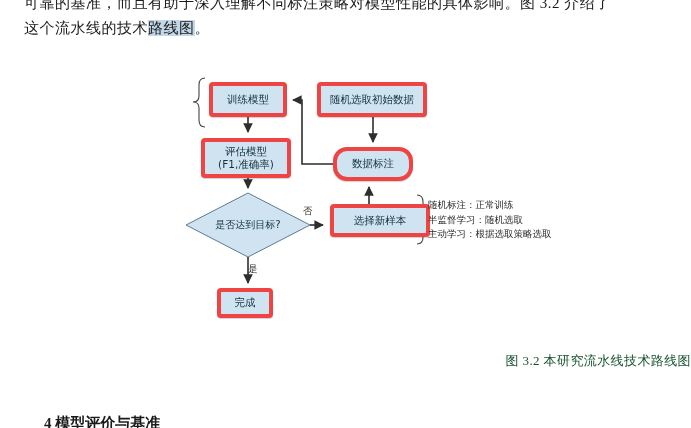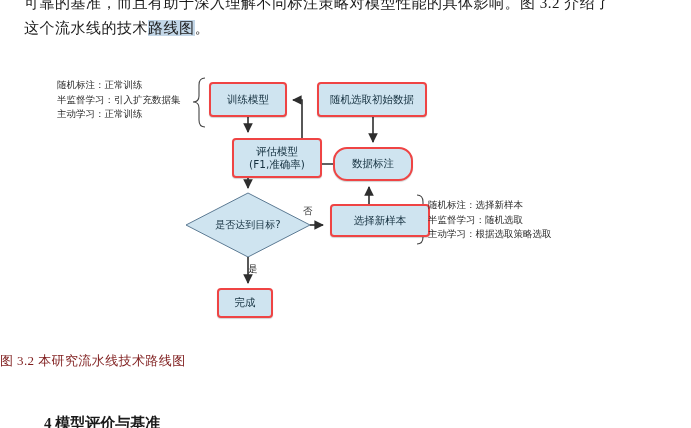--- a/index.html
+++ b/index.html
@@ -56,34 +56,34 @@
     position: absolute;
     left: 0;
     top: 0;
   }
 
   
   .node {
     position: absolute;
     box-sizing: border-box;
     background: #cfe4f0;
-    border: 2px solid #ef4444;
+    border: 4px solid #ef4444;
     border-radius: 4px;
     display: flex;
     align-items: center;
     justify-content: center;
     text-align: center;
     font-family: "DejaVu Sans", "Liberation Sans", sans-serif;
     font-size: 10.5px;
     line-height: 1.25;
     color: #14303f;
     box-shadow: 0 1px 1px rgba(0,0,0,0.18);
   }
   .node-train     { left: 209px; top: 20px;  width: 78px;  height: 35px; }
-  .node-eval      { left: 201px; top: 76px;  width: 90px;  height: 40px; margin-left: 31px; }
+  .node-eval      { left: 201px; top: 76px;  width: 90px;  height: 40px; }
   .node-init      { left: 317px; top: 20px;  width: 110px; height: 35px; }
   .node-label     { left: 333px; top: 85px;  width: 80px;  height: 34px; border-radius: 14px; }
   .node-select    { left: 330px; top: 142px; width: 100px;  height: 33px; }
   .node-done      { left: 217px; top: 226px; width: 56px;  height: 30px; }
 
   
   .diamond-wrap {
     position: absolute;
     left: 186px;
     top: 131px;
@@ -126,24 +126,24 @@
   }
   #edge-label-no  { left: 303px; top: 143px; }
   #edge-label-yes { left: 248px; top: 201px; }
 
   
   #caption {
     position: absolute;
     left: 0;
     top: 352px;
     width: 691px;
-    text-align: left;
+    text-align: right;
     font-family: "Liberation Serif", "DejaVu Serif", serif;
     font-size: 13px;
-    color: #7f1d1d;
+    color: #14532d;
     letter-spacing: 0.4px;
   }
 
   
   #bottom-heading {
     position: absolute;
     left: 24px;
     top: 414px;
     font-family: "Liberation Serif", "DejaVu Serif", serif;
     font-size: 15px;
@@ -211,28 +211,23 @@
 
     <div class="node node-done">完成</div>
 
     <div class="diamond-wrap">
       <div class="diamond-text">是否达到目标?</div>
     </div>
 
     <div class="edge-label" id="edge-label-no">否</div>
     <div class="edge-label" id="edge-label-yes">是</div>
 
-    <div class="annot" id="annot-left">
+
+    <div class="annot" id="annot-right">
       <div>随机标注：正常训练</div>
-      <div>半监督学习：引入扩充数据集</div>
-      <div>主动学习：正常训练</div>
-    </div>
-
-    <div class="annot" id="annot-right">
-      <div>随机标注：选择新样本</div>
       <div>半监督学习：随机选取</div>
       <div>主动学习：根据选取策略选取</div>
     </div>
   </div>
 
   <div id="caption">图 3.2  本研究流水线技术路线图</div>
 
   <div id="bottom-heading">4 模型评价与基准</div>
 
 </div>

